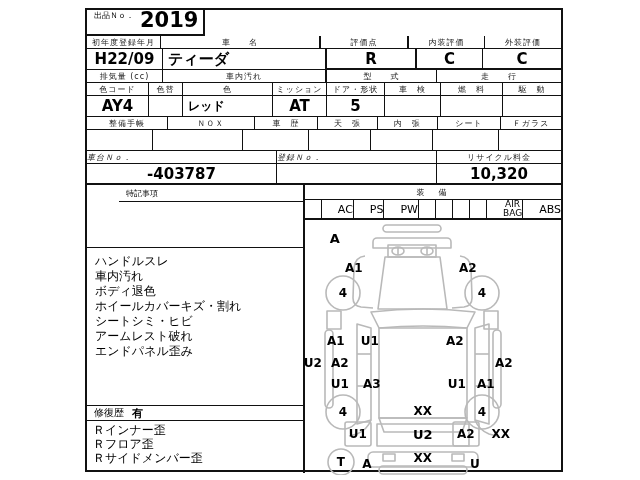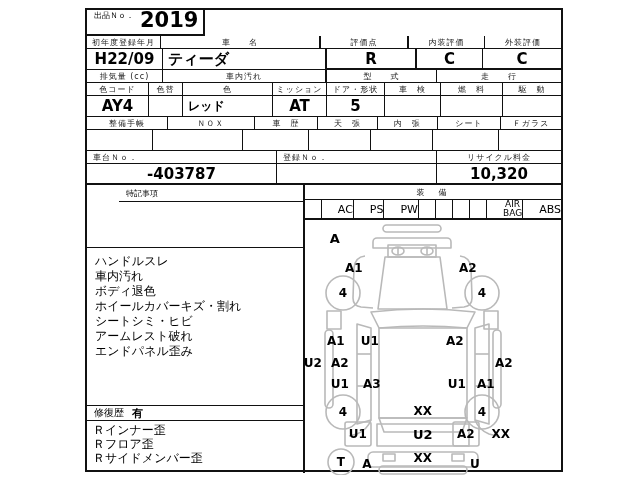--- a/index.html
+++ b/index.html
@@ -14,21 +14,21 @@
     border:2px solid #111;box-sizing:border-box;background:#fff;
   }
   
   .row{display:flex;width:100%;box-sizing:border-box;}
   .cell{box-sizing:border-box;border-right:1px solid #111;border-bottom:1px solid #111;
         display:flex;align-items:center;justify-content:center;overflow:hidden;}
   .cell:last-child{border-right:none;}
   .hdr{font-size:8px;letter-spacing:1px;color:#1a1a1a;height:13px;font-weight:400;}
   .val{font-size:15px;font-weight:bold;height:21px;}
   .val.left{justify-content:flex-start;padding-left:5px;}
-  .hdr.left{justify-content:flex-start;padding-left:6px;}
+  .hdr.left{justify-content:flex-start;font-style:italic;}
   .nr{border-right:none;}
   .thickr{border-right:2px solid #111;}
   .thickb{border-bottom:2px solid #111;}
 
   
   #lotbox{
     position:absolute;left:85px;top:8px;width:120px;height:28px;
     border:2px solid #111;background:#fff;box-sizing:border-box;
     display:flex;align-items:flex-start;z-index:5;
   }

